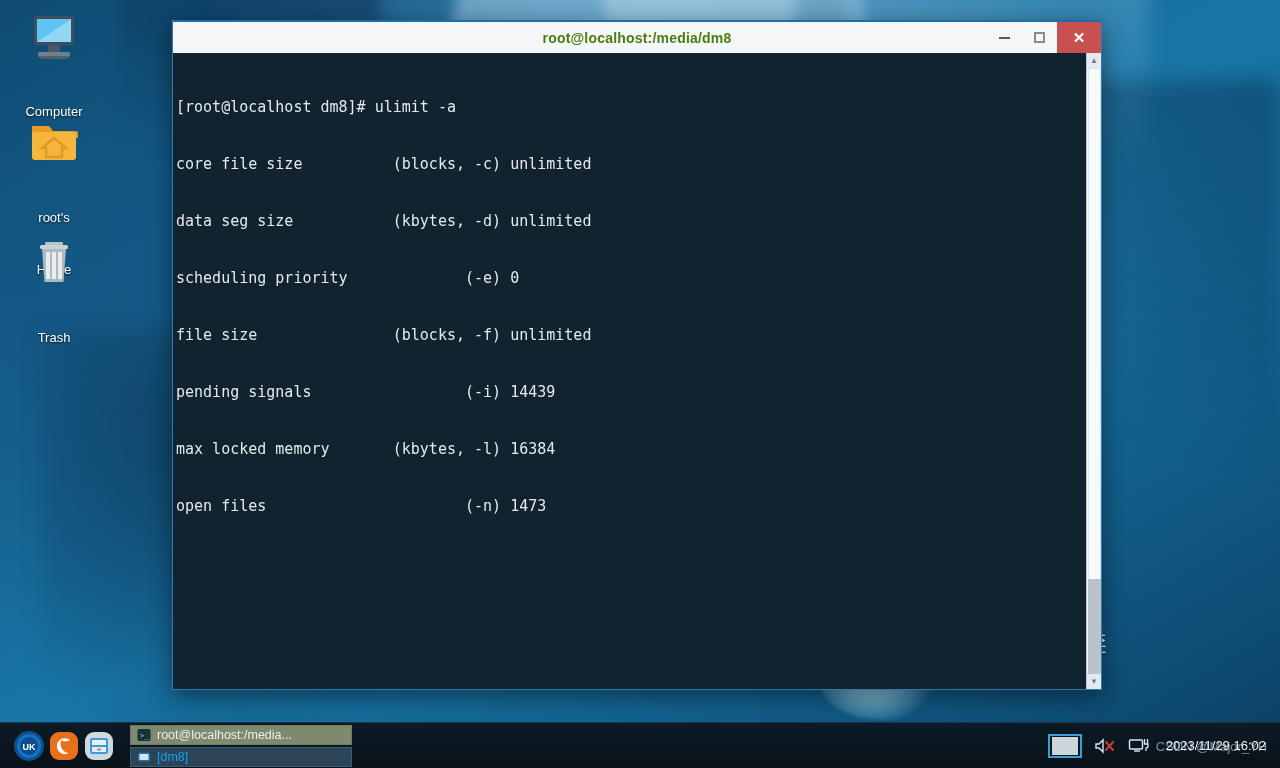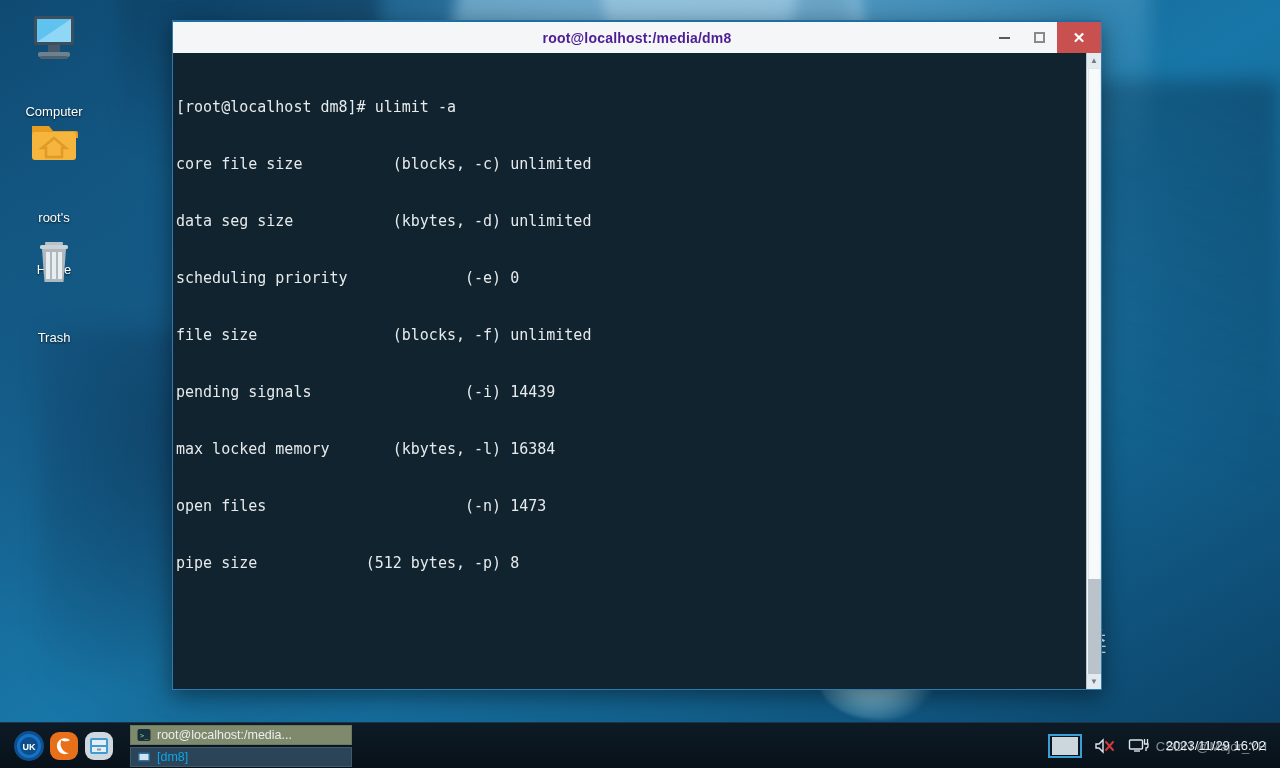--- a/index.html
+++ b/index.html
@@ -81,21 +81,21 @@
     border:1px solid #2f7bb0; border-top:none;
     box-shadow:0 6px 22px rgba(0,0,0,.45);
     display:flex; flex-direction:column; background:#f5f6f7;
   }
   #titlebar {
     height:33px; background:#f5f6f7; position:relative;
     display:flex; align-items:center; justify-content:center;
     border-top:2px solid #1c6ea4;
   }
   #titlebar .title {
-    font-size:14px; font-weight:bold; color:#4c1d95; letter-spacing:.2px;
+    font-size:14px; font-weight:bold; color:#4d7c0f; letter-spacing:.2px;
   }
   #win-controls { position:absolute; right:0; top:0; height:31px; display:flex; }
   .wc { width:35px; height:31px; display:flex; align-items:center; justify-content:center; }
   .wc.close { width:44px; background:#c8514f; }
   .wc .bar { width:11px; height:2px; background:#5a5a5a; }
   .wc .sq { width:11px; height:11px; border:2px solid #8a8a8a; }
   .wc.close .x { color:#ffffff; font-size:15px; font-weight:bold; line-height:1; }
 
   #menubar {
     height:28px; background:#e8f1f7; display:flex; align-items:center;
@@ -252,21 +252,20 @@
     <div id="term-body">
       <div id="term-text">
         <div class="line">[root@localhost dm8]# ulimit -a</div>
         <div class="line">core file size          (blocks, -c) unlimited</div>
         <div class="line">data seg size           (kbytes, -d) unlimited</div>
         <div class="line">scheduling priority             (-e) 0</div>
         <div class="line">file size               (blocks, -f) unlimited</div>
         <div class="line">pending signals                 (-i) 14439</div>
         <div class="line">max locked memory       (kbytes, -l) 16384</div>
         <div class="line">open files                      (-n) 1473</div>
-        <div class="line">pipe size            (512 bytes, -p) 8</div>
         
         
         
         
         
         
         
         
       </div>
 

